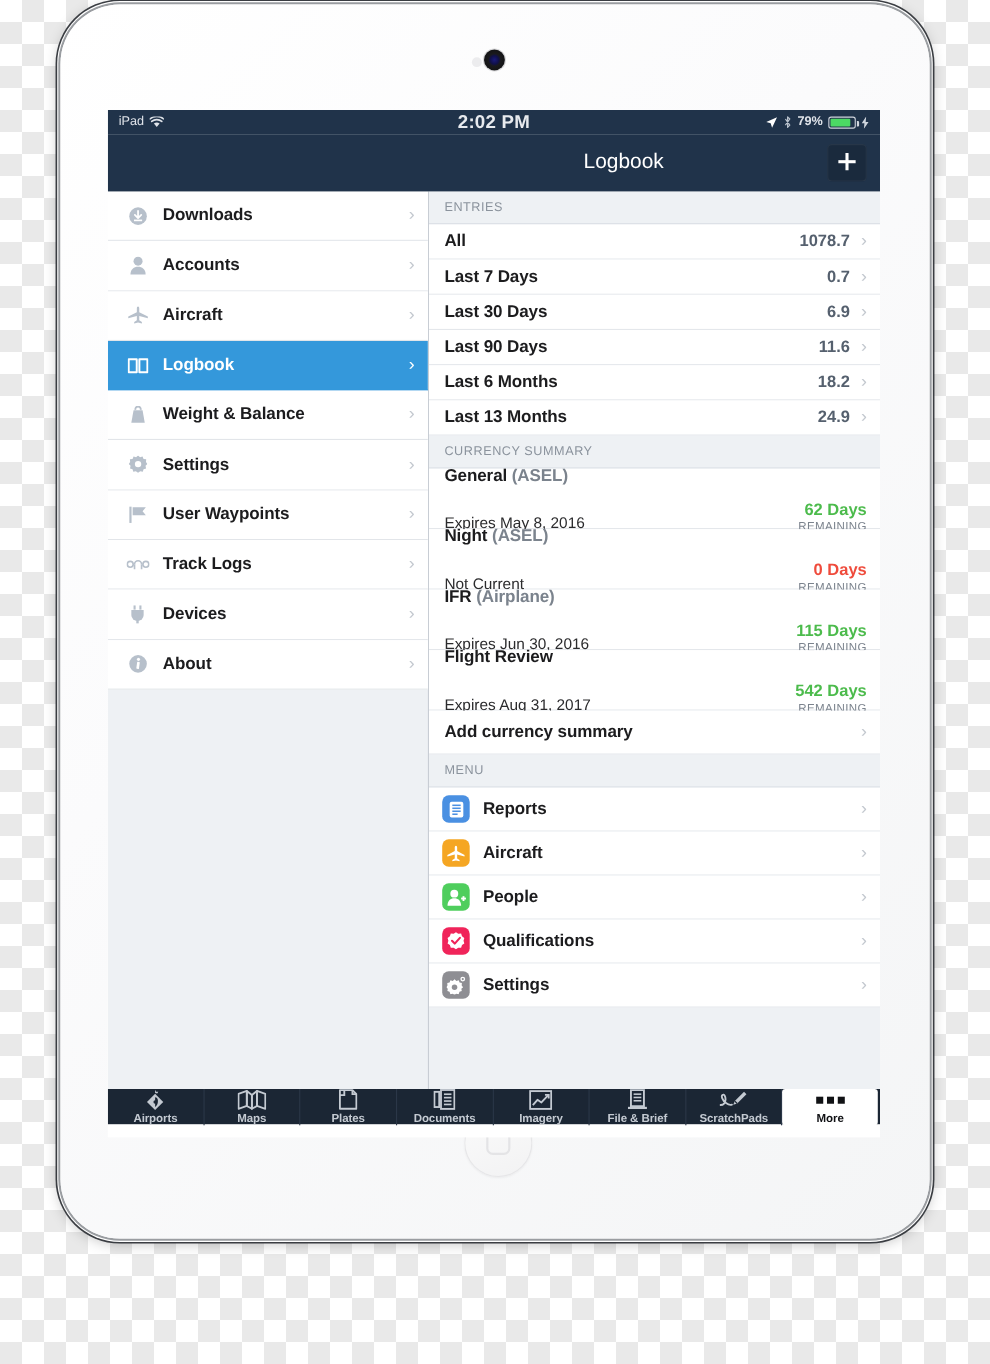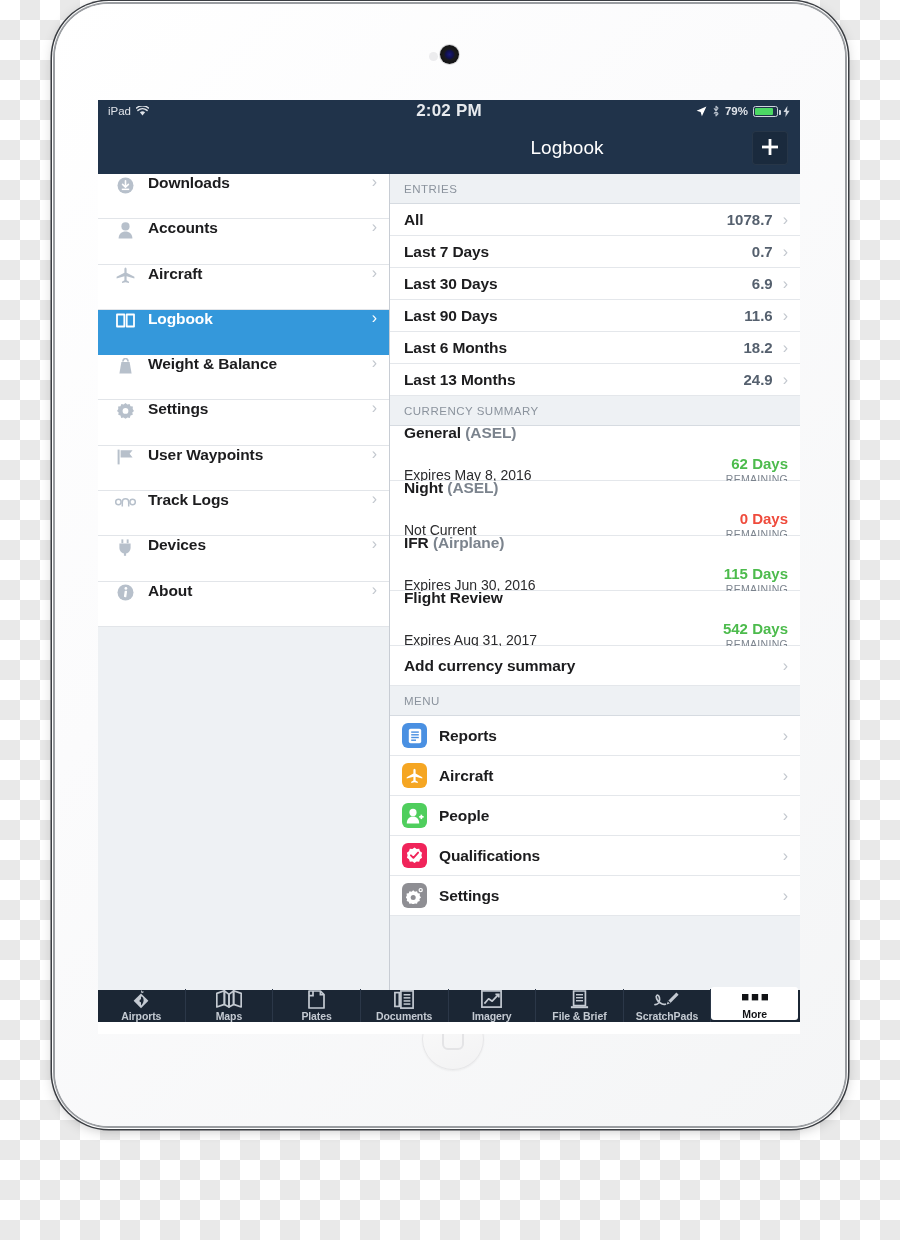--- a/index.html
+++ b/index.html
@@ -171,21 +171,21 @@
   #sidebar {
     width: 292px;
     background: #eef1f4;
     border-right: 1px solid #c8cdd4;
     overflow: hidden;
   }
   #sidebar-list { background: #ffffff; }
   .side-row {
     height: 45.3px;
     display: flex;
-    align-items: flex-start;
+    align-items: center;
     padding: 0 12px 0 14px;
     border-bottom: 1px solid #e2e5e9;
     background: #ffffff;
   }
   .side-row.active { background: #3498db; border-bottom-color:#3498db; }
   .side-ico {
     width: 26px; height: 22px;
     display: flex; align-items:center; justify-content:center;
     color: #b7c0cb;
     flex: none;
@@ -281,21 +281,21 @@
     display:flex; align-items:center; justify-content:center;
     color:#ffffff;
   }
   .filler { background:#eef1f4; height: 42px; }
 
   
   #tab-bar {
     height: 32px;
     background: #1b2634;
     display: flex;
-    align-items: flex-end;
+    align-items: center;
   }
   .tab {
     flex: 1;
     display: flex;
     flex-direction: column;
     align-items: center;
     justify-content: center;
     color: #c4cad2;
     border-right: 1px solid #2b3748;
     gap: 1px;

